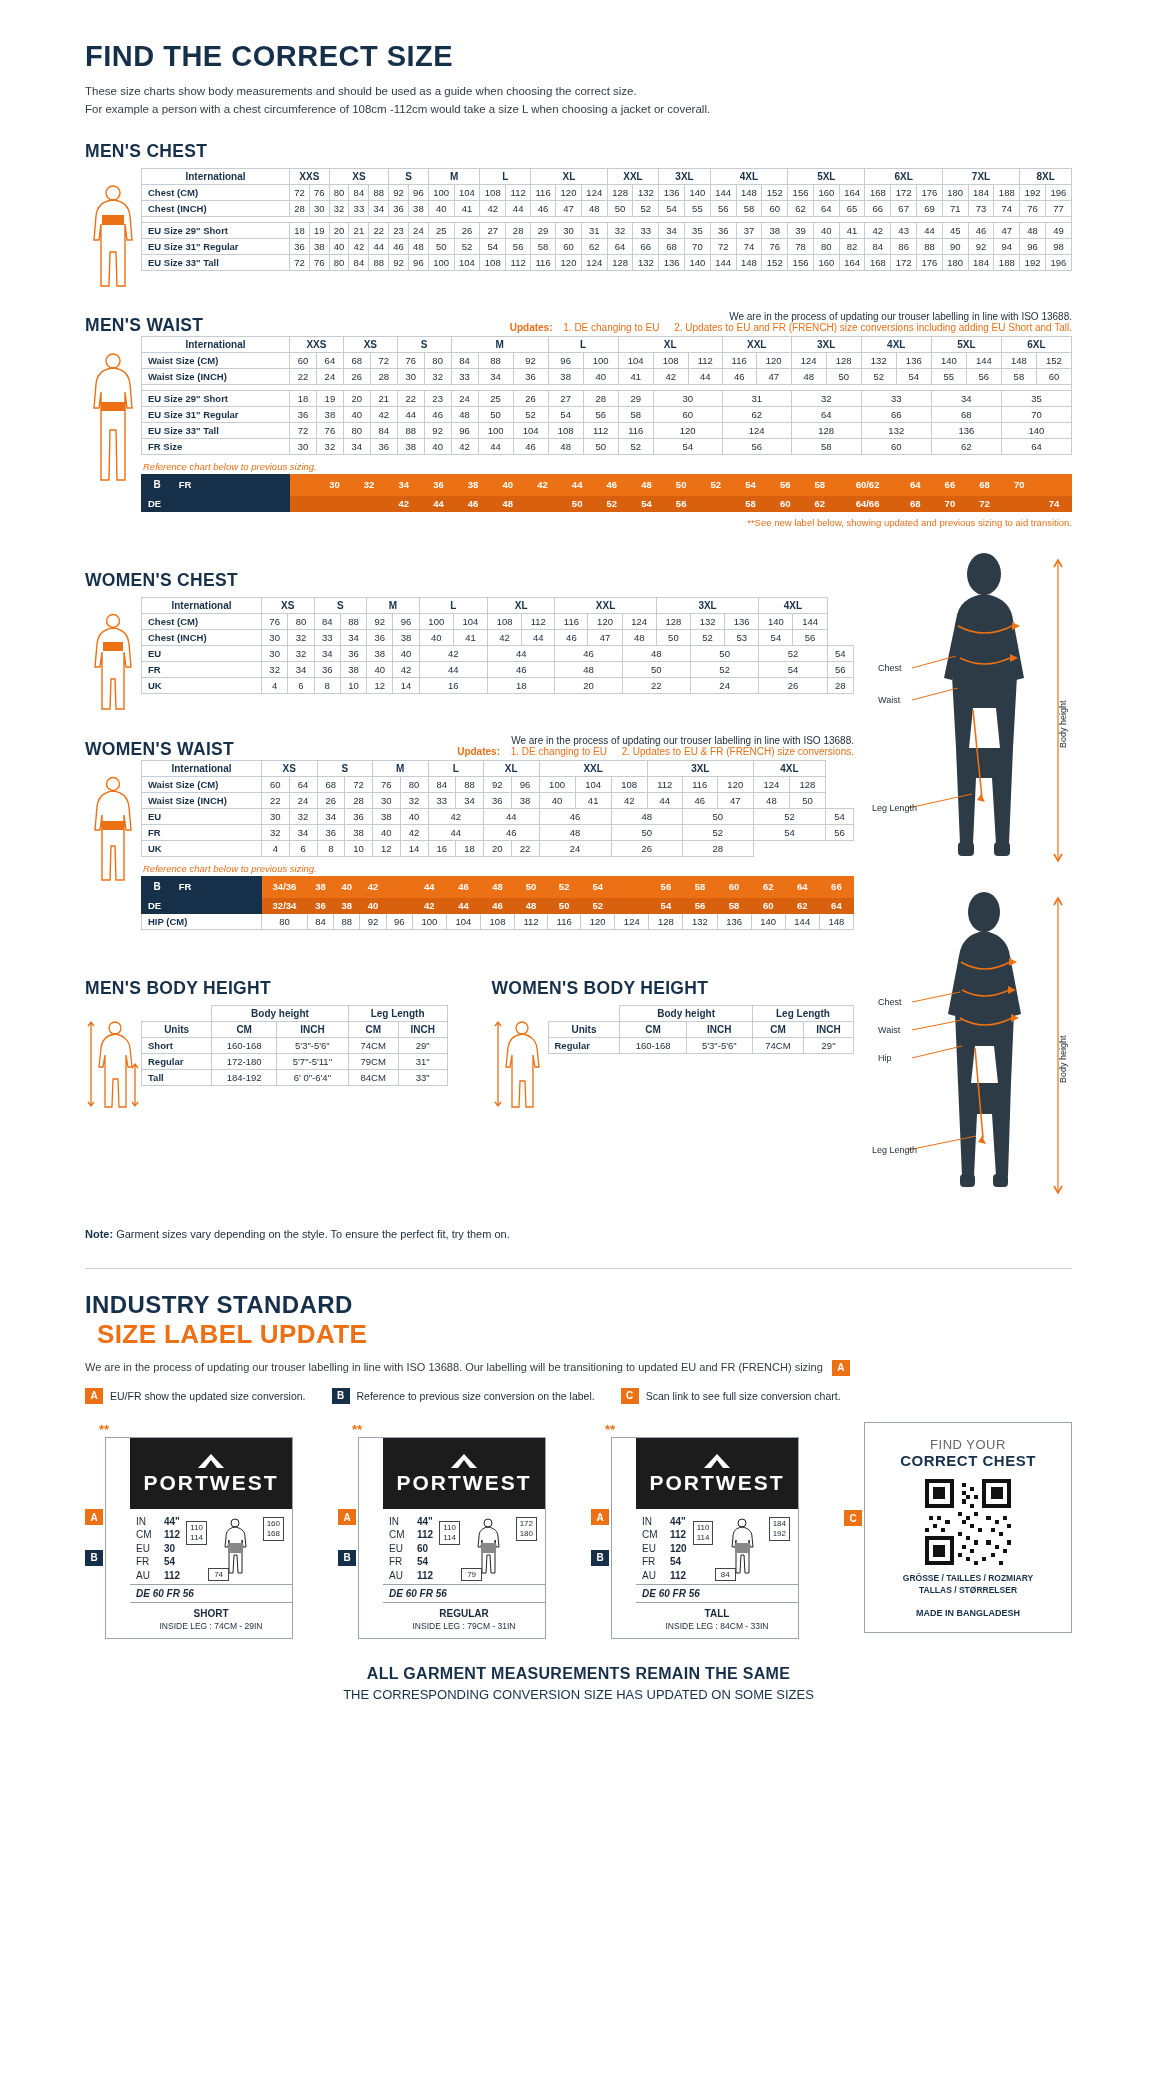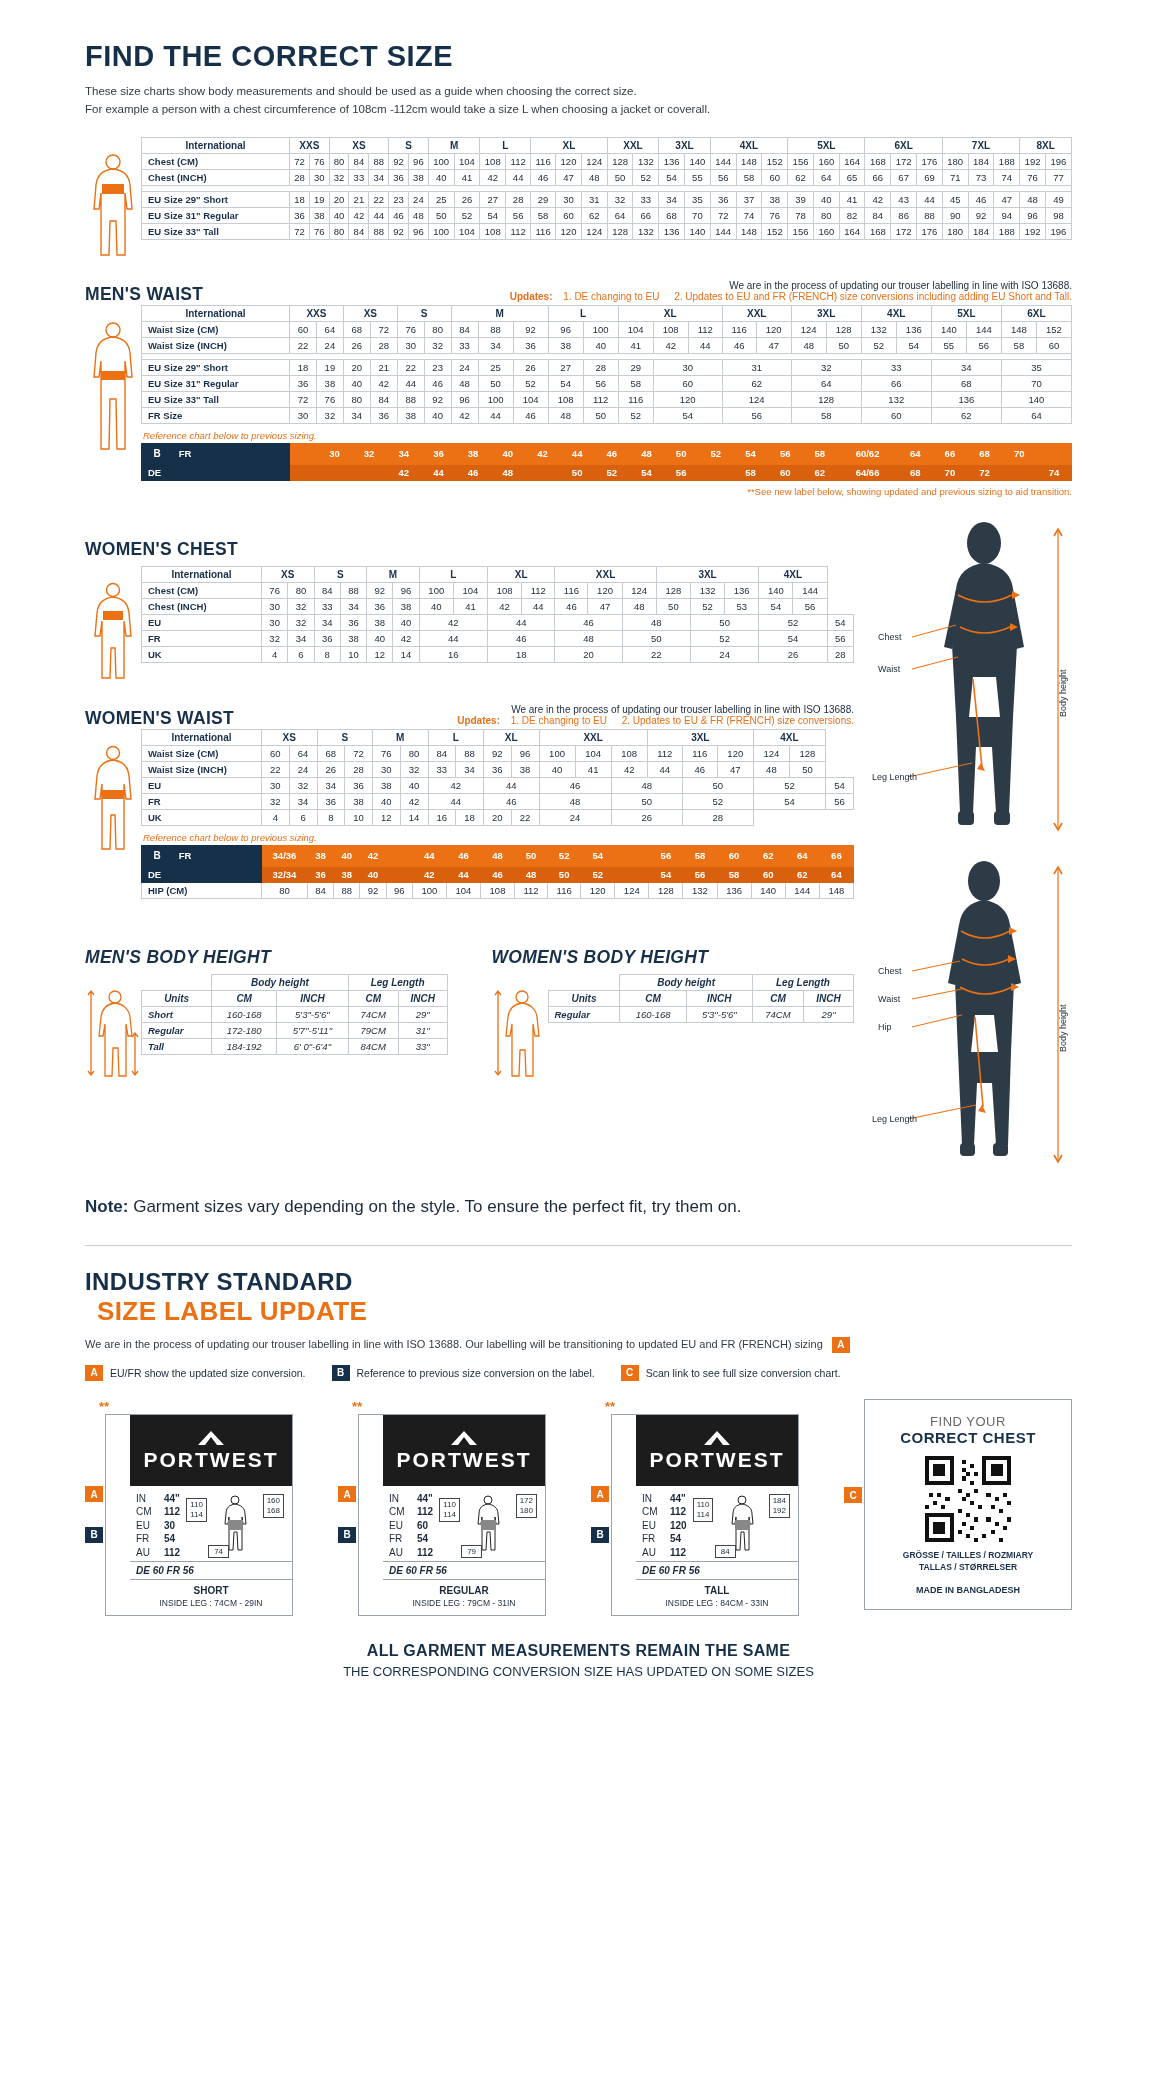--- a/index.html
+++ b/index.html
@@ -48,23 +48,23 @@
   .orange-row.dark td { background: #d9600c; border-color: #d9600c; }
   .badge-b {
     background: #17304a; color: #fff; font-weight: bold; font-size: 10px;
     width: 18px; height: 16px; display: inline-flex; align-items: center; justify-content: center;
   }
   .badge-a { background: #ec7014; color: #fff; font-weight: bold; font-size: 10px;
     width: 18px; height: 16px; display: inline-flex; align-items: center; justify-content: center; }
   .badge-c { background: #ec7014; color: #fff; font-weight: bold; font-size: 10px;
     width: 18px; height: 16px; display: inline-flex; align-items: center; justify-content: center; }
   .footnote { font-size: 9.5px; color: #e8701a; text-align: right; margin-top: 5px; }
-  .two-col { display: flex; gap: 44px; font-style: italic; }
+  .two-col { display: flex; gap: 44px; }
   .bheight { font-size: 9.5px; }
-  .note-final { font-size: 17px; margin-top: 20px; }
+  .note-final { font-size: 11px; margin-top: 20px; }
   .note-final b { color: #17304a; }
   hr.sep { border: none; border-top: 1px solid #c7ccd2; margin: 28px 0 22px 0; }
   .h2-navy { font-size: 24px; font-weight: bold; color: #17304a; letter-spacing: .4px; }
   .h2-orange { font-size: 26px; font-weight: bold; color: #ec7014; letter-spacing: .4px; margin-bottom: 10px; margin-left: 12px; }
   .lead { font-size: 11px; color: #333b45; margin-bottom: 12px; }
   .legend { display: flex; gap: 26px; font-size: 10.5px; align-items: center; margin-bottom: 18px; }
   .legend .item { display: flex; gap: 7px; align-items: center; }
   .labels { display: flex; gap: 16px; align-items: flex-start; }
   .label-card { width: 208px; }
   .stars { color: #ec7014; font-weight: bold; font-size: 13px; margin-left: 14px; }
@@ -94,20 +94,21 @@
 <body>
 
 <div class="page">
 
   <div class="h1">FIND THE CORRECT SIZE</div>
   <div class="intro">
     <div>These size charts show body measurements and should be used as a guide when choosing the correct size.</div>
     <div>For example a person with a chest circumference of 108cm -112cm would take a size L when choosing a jacket or coverall.</div>
   </div>
 
+  <div class="section-title">MEN'S CHEST</div>
   <div class="block">
     <div class="figure">
       <svg width="56" height="105" viewBox="0 0 56 105">
         <g stroke="#ec7014" stroke-width="1.4" fill="none">
           <circle cx="28" cy="11" r="7"></circle>
           <path d="M28 18 C18 19 12 24 11 34 L9 58 L14 58 L16 42 L16 104 L24 104 L25 70 L31 70 L32 104 L40 104 L40 42 L42 58 L47 58 L45 34 C44 24 38 19 28 18 Z"></path>
         </g>
         <rect x="17" y="33" width="22" height="10" fill="#ec7014"></rect>
       </svg>
     </div>

